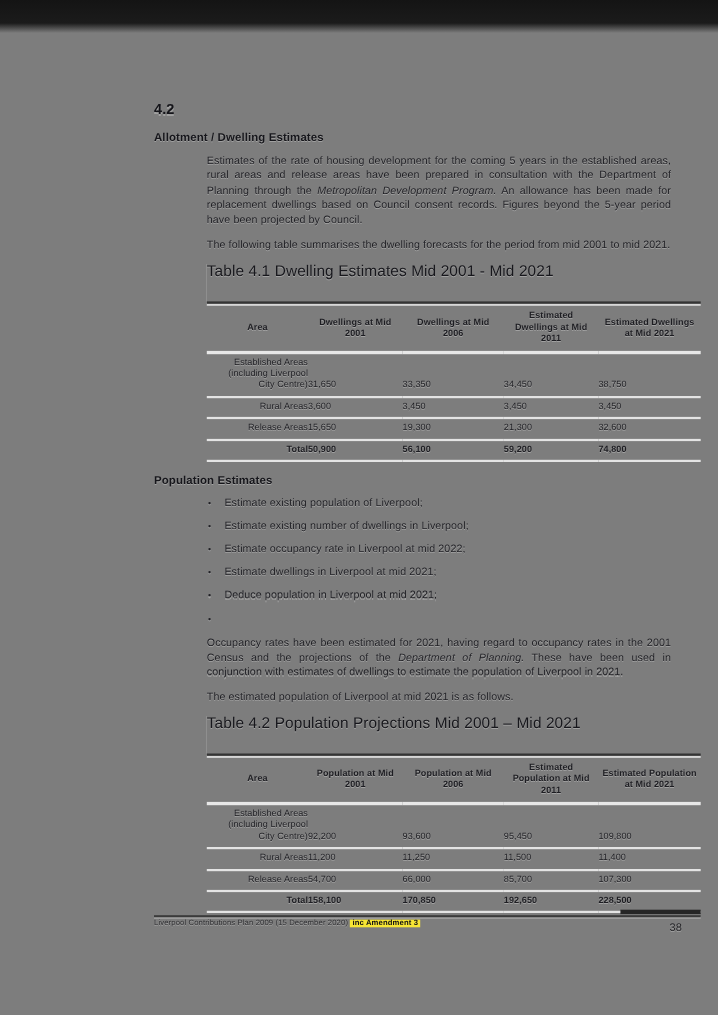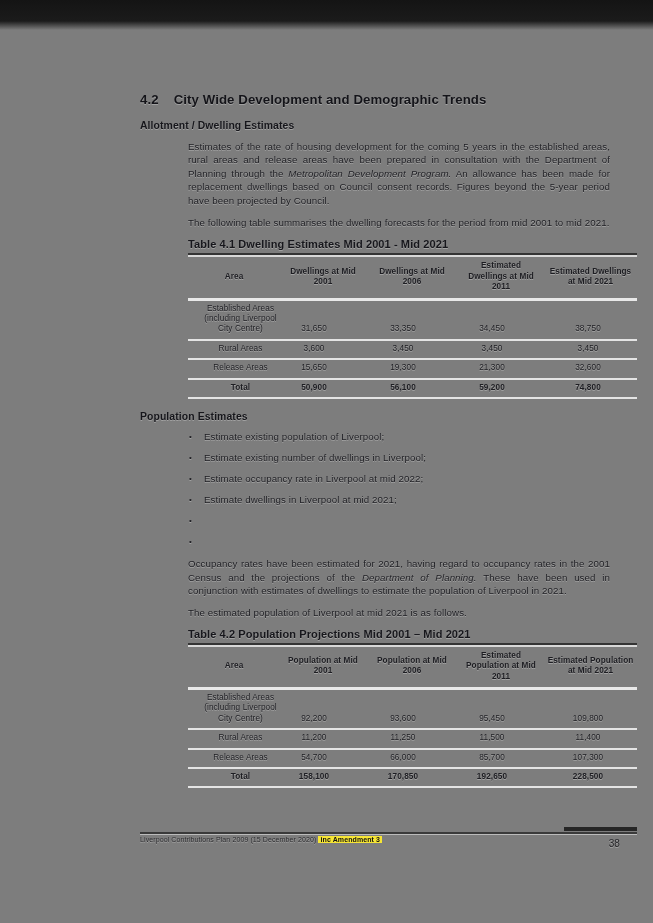--- a/index.html
+++ b/index.html
@@ -20,60 +20,58 @@
     letter-spacing:0.1px;
     margin-left:44px;
   }
   .h1{display:flex;margin:92px 0 0 96px;font-size:13.2px;font-weight:bold;color:#141419;}
   .h1-num{margin-right:15px;}
   .h2{margin:13px 0 0 96px;font-size:10.4px;font-weight:bold;color:#16161b;}
   .body-text{margin:9px 0 0 144px;width:422px;font-size:9.7px;line-height:13.4px;text-align:justify;}
   p{margin:9px 0 0 144px;}
   .it{font-style:italic;}
   .table-title{
-    margin:9px 0 0 144px;width:449px;font-size:11px;color:#17171c;
-    padding-bottom:3px;border-bottom:2px solid #343434;
+    margin:9px 0 0 144px;width:449px;font-size:14px;color:#17171c;
+    padding-bottom:20px;border-bottom:2px solid #343434;
     box-shadow:0 2px 0 rgba(232,232,232,0.85);
-    font-weight:bold;
   }
   .doc-table{
     border-collapse:collapse;table-layout:fixed;width:449px;
     margin:2px 0 0 144px;font-size:8.2px;line-height:10.4px;color:#1d1d22;
   }
   .doc-table thead th{
     font-weight:bold;text-align:center;vertical-align:middle;
     padding:4px 3px 5px;border-bottom:3px solid #e8e8e8;
   }
   .doc-table tbody td{
     border-top:2.5px solid #e4e4e4;padding:3px 0 4px;vertical-align:bottom;
   }
   .doc-table tbody tr:last-child td{border-bottom:2.5px solid #e4e4e4;font-weight:bold;}
-  .doc-table td.area{text-align:center;padding-left:13px;}
-  .doc-table td.val{text-align:center;padding-right:18px;}
+  .doc-table td.area{text-align:right;padding-left:13px;}
+  .doc-table td.val{text-align:left;padding-right:18px;}
   .doc-table td.val.last{padding-right:5px;}
   .bullet{display:flex;margin:8px 0 0 145px;width:420px;font-size:9.7px;line-height:13px;}
   .bullet .marker{width:15px;font-size:8px;flex:none;}
   .footer{position:absolute;left:96px;top:827px;width:497px;height:30px;font-size:7px;color:#2d2d30;}
   .footer-thick{position:absolute;left:424px;top:0;width:73px;height:4px;background:#262626;}
   .footer-rule{position:absolute;left:0;top:5px;width:497px;height:1.5px;background:#3a3a3a;box-shadow:0 1px 0 rgba(230,230,230,0.6);}
   .footer-text{position:absolute;left:0;top:9px;white-space:nowrap;}
   .hl{background:#f7e634;color:#121212;font-weight:bold;padding:0 2px;text-shadow:none;}
   .page-num{position:absolute;left:440px;top:11px;width:40px;text-align:right;font-size:10px;color:#27272a;}
   col.c1{width:92px;}col.c2{width:86px;}col.c3{width:92px;}col.c4{width:86px;}col.c5{width:93px;}
 </style>
 </head>
 <body>
 
 <div class="topbar"></div>
 
 <div class="page">
 
   <div class="h1">
     <span class="h1-num">4.2</span>
-    <span class="h1-title">City Wide Development and Demographic Trends</span>
   </div>
 
   <div class="h2">Allotment / Dwelling Estimates</div>
 
   <p class="body-text"><span>Estimates of the rate of housing development for the coming 5 years in the established areas, rural areas and release areas have been prepared in consultation with the Department of Planning through the </span><span class="it">Metropolitan Development Program.</span><span>  An allowance has been made for replacement dwellings based on Council consent records.  Figures beyond the 5-year period have been projected by Council.</span></p>
 
   <p class="body-text">The following table summarises the dwelling forecasts for the period from mid 2001 to mid 2021.</p>
 
   <div class="table-title">Table 4.1 Dwelling Estimates Mid 2001 - Mid 2021</div>
 
@@ -140,20 +138,21 @@
   <div class="bullet">
       <span class="marker">•</span>
       <span>Estimate occupancy rate in Liverpool at mid 2022;</span>
     </div>
   <div class="bullet">
       <span class="marker">•</span>
       <span>Estimate dwellings in Liverpool at mid 2021;</span>
     </div>
   <div class="bullet">
       <span class="marker">•</span>
+      <span>Deduce population in Liverpool at mid 2021;</span>
     </div>
   <div class="bullet">
       <span class="marker">•</span>
     </div>
 
   <p class="body-text"><span>Occupancy rates have been estimated for 2021, having regard to occupancy rates in the 2001 Census and the projections of the </span><span class="it">Department of Planning.</span><span>  These have been used in conjunction with estimates of dwellings to estimate the population of Liverpool in 2021.</span></p>
 
   <p class="body-text">The estimated population of Liverpool at mid 2021 is as follows.</p>
 
   <div class="table-title" style="margin-top:8px;">Table 4.2 Population Projections Mid 2001 – Mid 2021</div>

